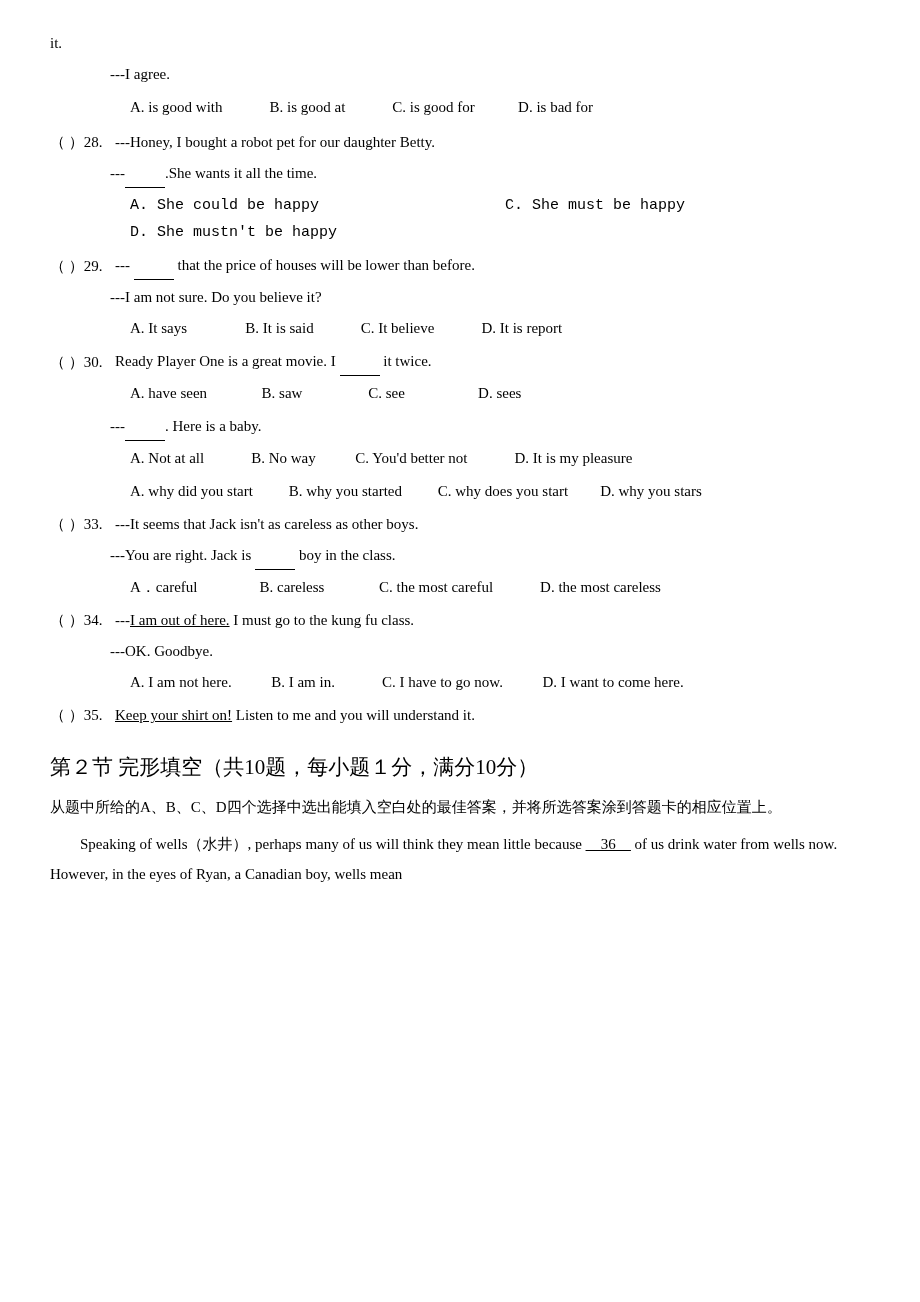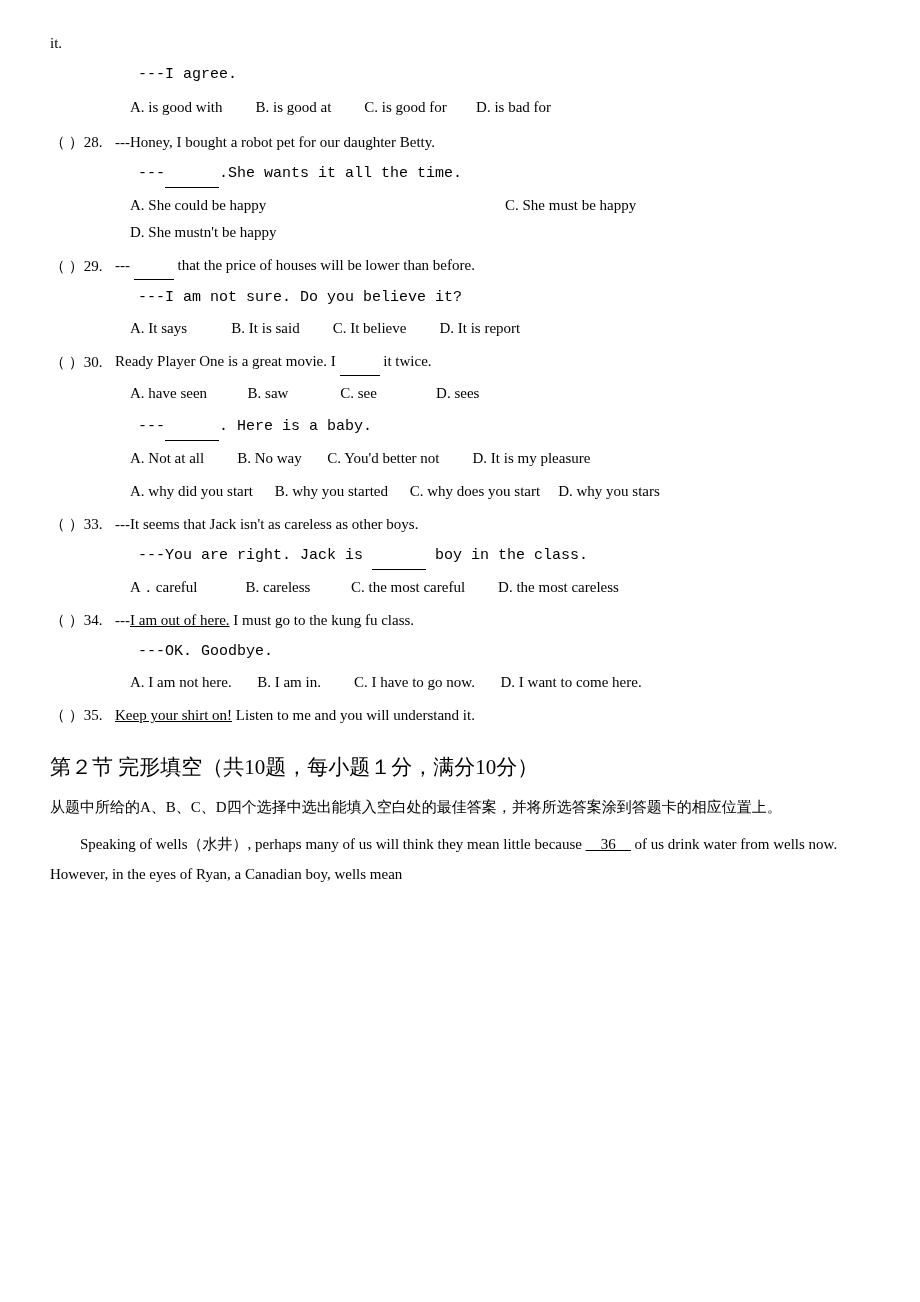--- a/index.html
+++ b/index.html
@@ -14,40 +14,40 @@
       color: #000000;
       padding: 30px 40px 30px 50px;
       line-height: 1.8;
       width: 920px;
       min-height: 1302px;
     }
     .line {
       margin-bottom: 4px;
     }
     .indent2 {
-      margin-left: 88px;
-      font-family: Liberation Mono, monospace;
+      margin-left: 60px;
     }
     .question-row {
       display: flex;
       align-items: center;
       margin-bottom: 4px;
     }
     .q-num {
       min-width: 65px;
       flex-shrink: 0;
     }
     .q-text {
       flex: 1;
     }
     .options-row-2col {
       display: grid;
       grid-template-columns: 1fr 1fr;
       margin-left: 80px;
       margin-bottom: 4px;
+      font-family: Liberation Mono, monospace;
     }
     .section-title {
       font-size: 21px;
       margin-top: 18px;
       margin-bottom: 6px;
     }
     .section-desc {
       margin-bottom: 8px;
       line-height: 1.9;
     }
@@ -62,21 +62,21 @@
     .blank {
       display: inline-block;
       min-width: 40px;
       border-bottom: 1px solid #000;
       text-align: center;
     }
     .options-4col-wide {
       display: flex;
       margin-left: 80px;
       margin-bottom: 4px;
-      gap: 0 18px;
+      gap: 0 32px;
       flex-wrap: wrap;
     }
   </style>
 </head>
 <body>
 
 <div>
 
   <div class="line">
     <span>it.</span>

